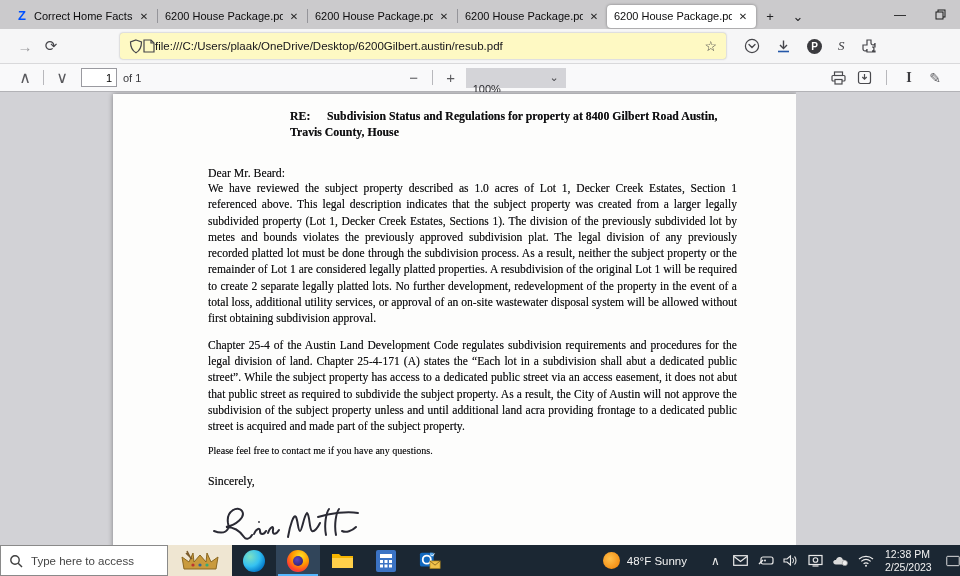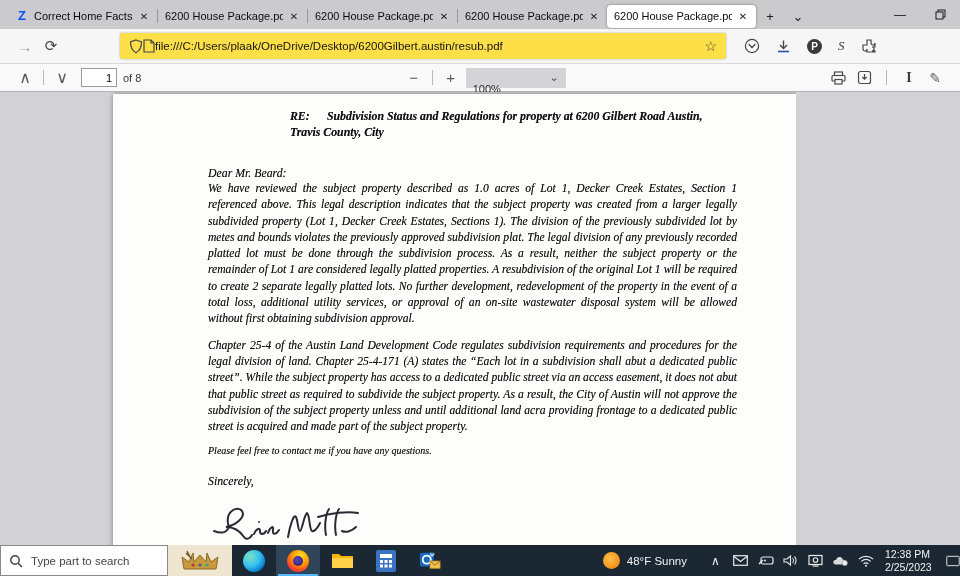--- a/index.html
+++ b/index.html
@@ -15,41 +15,41 @@
   .tab-sep { width:1px; height:14px; background:#95959a; margin-top:3px; }
   .favicon-zillow { width:14px; height:14px; font-weight:bold; font-size:13px; color:#0051ff; line-height:14px; text-align:center; }
   .tbtn { width:28px; height:23px; margin-top:3px; display:flex; align-items:center; justify-content:center; font-size:13px; color:#202022; }
   .win-controls { margin-left:auto; display:flex; height:29px; }
   .wc { width:40px; height:29px; display:flex; align-items:center; justify-content:center; color:#1a1a1a; font-size:12px; }
 
   
   .navbar { position:absolute; left:0; top:29px; width:960px; height:35px; background:#f6f6f7; border-bottom:1px solid #d9d9db; display:flex; align-items:center; padding:0 12px; }
   .nav-icon { width:26px; height:26px; display:flex; align-items:center; justify-content:center; font-size:15px; color:#45454a; }
   .nav-icon.disabled { color:#9b9b9e; }
-  .urlbar { margin-left:56px; width:606px; height:26px; background:#fde047; border-radius:3px; box-shadow:0 0 2px rgba(0,0,0,.35); display:flex; align-items:center; padding:0 9px; gap:0; }
+  .urlbar { margin-left:56px; width:606px; height:26px; background:#fef9c3; border-radius:3px; box-shadow:0 0 2px rgba(0,0,0,.35); display:flex; align-items:center; padding:0 9px; gap:0; }
   .urltext { flex:1; font-size:11.5px; color:#15141a; white-space:nowrap; overflow:hidden; }
   .star { font-size:14px; color:#3a3a3e; }
   .nav-right { display:flex; align-items:center; gap:16px; margin-left:18px; }
   .ext-p { width:15px; height:15px; border-radius:50%; background:#3b3b3f; color:#fff; font-size:10px; font-weight:bold; display:flex; align-items:center; justify-content:center; }
   .ext-s { font-size:13px; font-style:italic; color:#3a3a3e; font-family:"Liberation Serif", serif; }
 
   
   .pdfbar { position:absolute; left:0; top:64px; width:960px; height:28px; background:#f9f9fa; border-bottom:1px solid #b2b2b6; display:flex; align-items:center; padding:0 14px; }
   .pbtn { width:22px; height:22px; display:flex; align-items:center; justify-content:center; color:#5a5a5e; }
   .psep { width:1px; height:15px; background:#b8b8bc; margin:0 7px; }
   .pageinput { width:36px; height:19px; border:1px solid #9a9aa0; background:#fff; font-size:11px; text-align:right; padding-right:4px; font-family:"Liberation Sans", sans-serif; }
   .ofpages { font-size:11px; color:#38383c; margin-left:6px; }
   .spacer { flex:1; }
   .zoomsel { width:100px; height:20px; background:#d4d4d8; display:flex; align-items:center; padding:0 7px; font-size:11px; color:#28282c; margin-left:4px; }
   .zoomsel .zv { flex:1;margin-top:22px; }
   .pdf-right { display:flex; align-items:center; gap:4px; }
   .ibeam { font-family:"Liberation Serif", serif; font-size:14px; font-weight:bold; color:#3c3c40; }
 
   
-  .viewer { position:absolute; left:0; top:92px; width:796px; height:453px; background:#d2d2d6; overflow:hidden;font-style:italic; }
+  .viewer { position:absolute; left:0; top:92px; width:796px; height:453px; background:#d2d2d6; overflow:hidden; }
   .pdfpage { position:absolute; left:113px; top:2px; width:684px; height:620px; background:#fdfdfc; box-shadow:0 0 5px rgba(0,0,0,.4); padding:15px 60px 0 95px; font-family:"Liberation Serif", serif; color:#101012; }
   .re-block { margin-left:82px; font-weight:bold; font-size:11.8px; line-height:15.5px; margin-bottom:26px; text-shadow:0 0 .4px rgba(0,0,0,.55); }
   .re-line1 { display:flex; }
   .re-label { width:37px; flex:0 0 37px; }
   .salutation { font-size:11.8px; text-shadow:0 0 .4px rgba(0,0,0,.5); }
   .para { font-size:11.6px; line-height:16.3px; text-align:justify; margin-bottom:10px; text-shadow:0 0 .4px rgba(0,0,0,.5); }
   .closingline { font-size:10px; margin-top:4px; margin-bottom:18px; text-shadow:0 0 .4px rgba(0,0,0,.5); }
   .signoff { font-size:11.8px; margin-bottom:12px; text-shadow:0 0 .4px rgba(0,0,0,.5); }
   .signature { margin-left:2px; }
 
@@ -148,21 +148,21 @@
         <path d="M6 2 h4 v3 a2 2 0 1 0 4 0 v0 h0 v4 h-3 a2 2 0 1 1 0 4 h3 v1 h-8 v-3 a2 2 0 1 1 -4 0 v-4 h4 z" fill="none" stroke="#45454a" stroke-width="1.2"></path>
       </svg>
     </div>
   </div>
 
   <div class="pdfbar">
     <div class="pbtn">∧</div>
     <div class="psep"></div>
     <div class="pbtn">∨</div>
     <input class="pageinput" style="margin-left: 8px;" value="1">
-    <span class="ofpages">of 8</span>
+    <span class="ofpages">of 1</span>
     <div class="spacer"></div>
     <div class="pbtn" style="font-size:15px;">−</div>
     <div class="psep"></div>
     <div class="pbtn" style="font-size:15px;">+</div>
     <div class="zoomsel">
       <span class="zv">100%</span>
       <span style="font-size:11px;color:#4a4a4e;">⌄</span>
     </div>
     <div class="spacer"></div>
     <div class="pdf-right">
@@ -183,23 +183,23 @@
       <div class="pbtn ibeam">I</div>
       <div class="pbtn" style="font-size:14px;">✎</div>
     </div>
   </div>
 
   <div class="viewer">
     <div class="pdfpage">
       <div class="re-block">
         <div class="re-line1">
           <span class="re-label">RE:</span>
-          <span>Subdivision Status and Regulations for property at 6200 Gilbert Road Austin,</span>
+          <span>Subdivision Status and Regulations for property at 8400 Gilbert Road Austin,</span>
         </div>
-        <div>Travis County, City</div>
+        <div>Travis County, House</div>
       </div>
       <div class="salutation">Dear Mr. Beard:</div>
       <div class="para">We have reviewed the subject property described as 1.0 acres of Lot 1, Decker Creek Estates, Section 1 referenced above.  This legal description indicates that the subject property was created from a larger legally subdivided property (Lot 1, Decker Creek Estates, Sections 1).  The division of the previously subdivided lot by metes and bounds violates the previously approved subdivision plat.  The legal division of any previously recorded platted lot must be done through the subdivision process.  As a result, neither the subject property or the remainder of Lot 1 are considered legally platted properties.  A resubdivision of the original Lot 1 will be required to create 2 separate legally platted lots.  No further development, redevelopment of the property in the event of a total loss, additional utility services, or approval of an on-site wastewater disposal system will be allowed without first obtaining subdivision approval.</div>
       <div class="para">Chapter 25-4 of the Austin Land Development Code regulates subdivision requirements and procedures for the legal division of land.  Chapter 25-4-171 (A) states the “Each lot in a subdivision shall abut a dedicated public street”.  While the subject property has access to a dedicated public street via an access easement, it does not abut that public street as required to subdivide the subject property.  As a result, the City of Austin will not approve the subdivision of the subject property unless and until additional land acra providing frontage to a dedicated public street is acquired and made part of the subject property.</div>
       <div class="closingline">Please feel free to contact me if you have any questions.</div>
       <div class="signoff">Sincerely,</div>
       <div class="signature">
         <svg width="152" height="44" viewBox="0 0 152 44">
           <g fill="none" stroke="#14141f" stroke-width="2" stroke-linecap="round" opacity="0.9">
             <path d="M4,30 C14,34 20,30 18,22 C16,10 28,4 32,10 C36,16 26,24 16,26 C24,26 30,30 34,36 C36,39 40,38 42,34"></path>
@@ -217,21 +217,21 @@
 
     </div>
   </div>
 
   <div class="taskbar">
     <div class="searchbox">
       <svg width="14" height="14" viewBox="0 0 14 14">
         <circle cx="6" cy="6" r="4.2" fill="none" stroke="#3f3f3f" stroke-width="1.4"></circle>
         <path d="M9.2 9.2 L13 13" stroke="#3f3f3f" stroke-width="1.4"></path>
       </svg>
-      <span class="searchtext">Type part to search</span>
+      <span class="searchtext">Type here to access</span>
     </div>
     <div class="bingtile">
       <svg width="40" height="24" viewBox="0 0 40 24">
         <path d="M4 20 L2 8 L9 13 L13 4 L14 13 L20 6 L26 13 L27 4 L31 13 L38 8 L36 20 Z" fill="#c99a3c" stroke="#8a6720" stroke-width="1"></path>
         <circle cx="13" cy="16" r="1.6" fill="#b33"></circle>
         <circle cx="20" cy="16" r="1.6" fill="#369"></circle>
         <circle cx="27" cy="16" r="1.6" fill="#3a7"></circle>
         <path d="M6 4 L12 10 M7 2 C9 6 10 8 11 10" stroke="#7a5a2a" stroke-width="1.5" fill="none"></path>
       </svg>
     </div>

